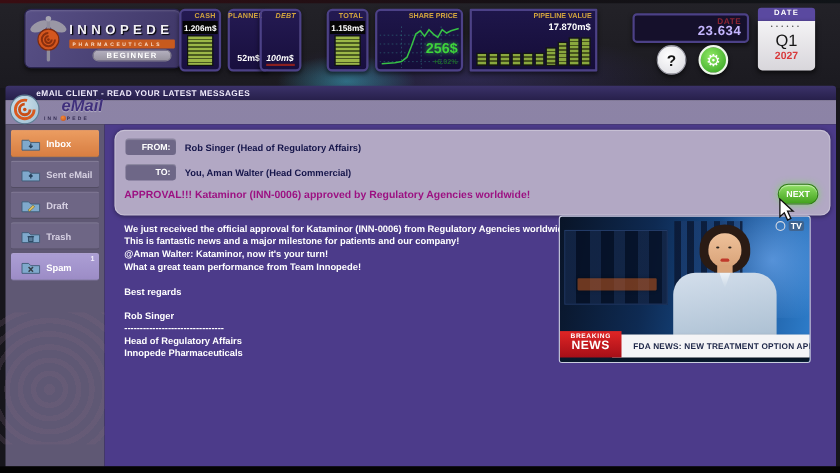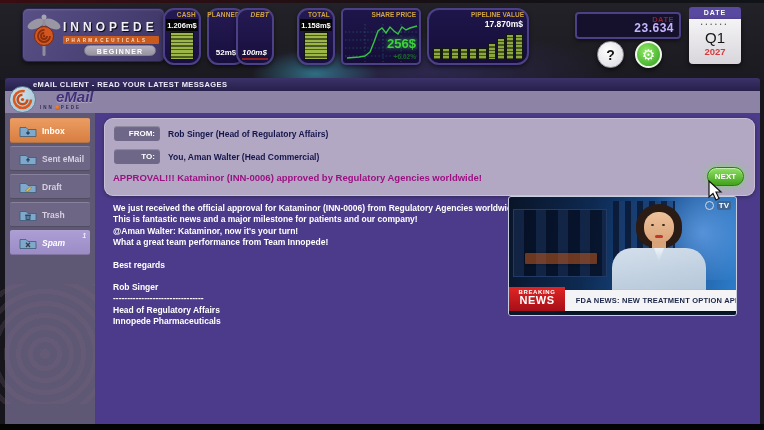--- a/index.html
+++ b/index.html
@@ -21,41 +21,41 @@
     background:linear-gradient(115deg,#585086,#3e3666);border:1px solid #2a2450;
     box-shadow:inset 0 1px 2px rgba(255,255,255,.15),0 2px 4px rgba(0,0,0,.5);}
   #company-name{left:40px;top:11px;font-size:12px;font-weight:bold;color:#f2f0f6;letter-spacing:4px;text-shadow:1px 1px 1px #000;}
   #company-sub{left:40px;top:27px;width:96px;background:#c85a1e;color:#f9ddc8;
     font-size:4.5px;font-weight:bold;letter-spacing:2.4px;padding:1.5px 0 1.5px 3px;border-radius:1px;}
   #company-level{right:8px;bottom:5px;width:72px;height:11px;background:linear-gradient(#b4b0bf,#97939f);
     border:1px solid #827e8e;border-radius:6px;color:#fff;font-size:7px;font-weight:bold;
     letter-spacing:1.2px;text-align:center;line-height:11px;}
 
   
-  .stat{top:8px;width:38px;height:57px;border-radius:11px;border:2px solid #4c4187;
+  .stat{top:8px;width:38px;height:57px;border-radius:5px;border:2px solid #4c4187;
     background:linear-gradient(#241a52,#180f3e);box-shadow:0 2px 4px rgba(0,0,0,.5);}
   .stat .lbl{position:absolute;top:1px;right:3px;font-size:6.5px;font-weight:bold;color:#d2a43e;letter-spacing:.2px;white-space:nowrap;}
   .chipval{position:absolute;top:9px;left:1px;right:1px;background:#050505;color:#fff;
     font-size:7.5px;font-weight:bold;text-align:center;padding:1.5px 0;}
   .vbar{position:absolute;left:50%;transform:translateX(-50%);bottom:3px;width:22px;top:22px;
     background:repeating-linear-gradient(to bottom,#9cb747 0 2px,#4a5a20 2px 3.5px);border:1px solid #10140a;}
   .bottomval{position:absolute;bottom:6px;left:0;right:0;text-align:center;color:#fff;font-size:8px;font-weight:bold;}
   #debt-redline{position:absolute;bottom:3px;left:4px;width:26px;height:2px;background:#8a1f1f;}
   #stat-cash{left:163px;} #stat-planned{left:207px;} #stat-debt{left:236px;font-style:italic;} #stat-total{left:297px;}
   #stat-debt .bottomval{text-align:left;left:4px;}
 
   
   #share-panel{left:341px;top:8px;width:80px;height:57px;border-radius:5px;border:2px solid #4c4187;
     background:linear-gradient(#1e164a,#150d38);box-shadow:0 2px 4px rgba(0,0,0,.5);}
   #share-value{position:absolute;right:3px;bottom:12px;font-size:13px;font-weight:bold;color:#3ed43b;
     text-shadow:0 0 5px rgba(70,230,80,.65);}
   #share-change{position:absolute;right:3px;bottom:3px;font-size:6.5px;font-weight:bold;color:#1e692b;}
 
   
-  #pipeline-panel{left:427px;top:8px;width:102px;height:57px;border-radius:12px;border:2px solid #4c4187;
+  #pipeline-panel{left:427px;top:8px;width:116px;height:57px;border-radius:1px;border:2px solid #4c4187;
     background:linear-gradient(#1e164a,#150d38);box-shadow:0 2px 4px rgba(0,0,0,.5);}
   #pipeline-value{position:absolute;top:9px;right:4px;font-size:8.5px;font-weight:bold;color:#fff;}
   #pipeline-bars{position:absolute;left:4px;right:4px;top:21px;bottom:3px;display:flex;align-items:flex-end;gap:1px;}
   .vb{flex:1;background:repeating-linear-gradient(to bottom,#8aa83e 0 2px,#47541d 2px 3.5px);
     border:1px solid #141910;box-sizing:border-box;}
 
   
   #score-box{left:575px;top:12px;width:106px;height:27px;border-radius:4px;border:2px solid #4c4187;
     background:#15102b;box-shadow:0 2px 4px rgba(0,0,0,.5);}
   #score-label{position:absolute;top:1px;right:5px;font-size:7.5px;font-weight:bold;color:#8c2433;letter-spacing:.5px;}
@@ -93,21 +93,21 @@
   
   #sidebar{left:5px;top:113px;width:90px;height:311px;background:#5f5874;padding-top:5px;}
   #sidebar::after{content:"";position:absolute;left:-10px;bottom:20px;width:120px;height:120px;
     background:repeating-radial-gradient(circle at 50px 70px, rgba(125,100,125,.22) 0 5px, rgba(0,0,0,0) 5px 12px);
     pointer-events:none;}
   .sideitem{position:relative;margin:0 5px 3px 5px;height:25px;border-radius:2px;background:#6e6685;
     border-top:1px solid rgba(255,255,255,.18);border-bottom:1px solid rgba(0,0,0,.25);
     display:flex;align-items:center;gap:5px;padding-left:9px;color:#d6d0e2;
     font-size:8.5px;font-weight:bold;cursor:pointer;box-sizing:border-box;}
   .sideitem.active{background:linear-gradient(#eb9c60,#d87e42);color:#fff;}
-  .sideitem.spam{background:linear-gradient(#ab9ed4,#9c8cc6);color:#fff;font-style:italic;}
+  .sideitem.spam{background:linear-gradient(#ab9ed4,#9c8cc6);color:#fff;}
   .sideitem .badge{position:absolute;top:1px;right:4px;font-size:6.5px;font-weight:bold;color:#f2eefc;}
   .foldericon{flex:0 0 auto;}
 
   
   #main{left:95px;top:113px;width:665px;height:311px;background:#4c3b8a;}
   #msgpanel{left:104px;top:118px;width:651px;height:78px;background:#b2a8c4;border-radius:9px;
     box-shadow:inset 0 0 0 1px rgba(255,255,255,.28),0 1px 4px rgba(0,0,0,.35);}
   .chip{position:absolute;left:10px;width:46px;height:15px;background:#6e6787;border-radius:3px;
     color:#fff;font-size:8px;font-weight:bold;text-align:right;padding-right:5px;line-height:15px;box-sizing:border-box;
     box-shadow:inset 0 1px 1px rgba(255,255,255,.25);}
@@ -120,21 +120,21 @@
     color:#fff;font-size:8px;font-weight:bold;text-align:center;line-height:18px;
     box-shadow:0 0 7px rgba(120,220,90,.8),inset 0 1px 1px rgba(255,255,255,.5);cursor:pointer;}
   #cursor{left:708px;top:180px;z-index:9;}
 
   
   #mailbody{left:113px;top:203px;width:390px;}
   .bline{font-size:8.5px;font-weight:bold;color:#fff;line-height:11.4px;white-space:nowrap;}
   .bline.sp{margin-top:11px;}
 
   
-  #video{left:508px;top:196px;width:229px;height:120px;border-radius:3px;border:1px solid #c9cede;
+  #video{left:508px;top:196px;width:229px;height:134px;border-radius:3px;border:1px solid #c9cede;
     overflow:hidden;background:linear-gradient(100deg,#091427 0%,#0e2a52 35%,#174e8e 65%,#2e7ecc 100%);}
   #v-glow{position:absolute;left:55%;top:-10%;width:60%;height:80%;
     background:radial-gradient(circle,rgba(130,185,255,.55),rgba(130,185,255,0) 70%);}
   #v-screens{position:absolute;left:4px;top:12px;width:92px;height:66px;background:rgba(6,16,38,.85);
     border:1px solid #223a66;
     background-image:repeating-linear-gradient(90deg,rgba(40,70,120,.35) 0 10px,rgba(0,0,0,0) 10px 22px);}
   #v-slats{position:absolute;left:104px;top:4px;width:62px;height:84px;
     background:repeating-linear-gradient(90deg,rgba(10,22,48,.8) 0 6px,rgba(30,60,110,.5) 6px 12px);}
   #v-strip{position:absolute;left:16px;top:56px;width:72px;height:11px;background:rgba(195,88,28,.55);
     border-radius:1px;box-shadow:0 0 3px rgba(0,0,0,.4);}

